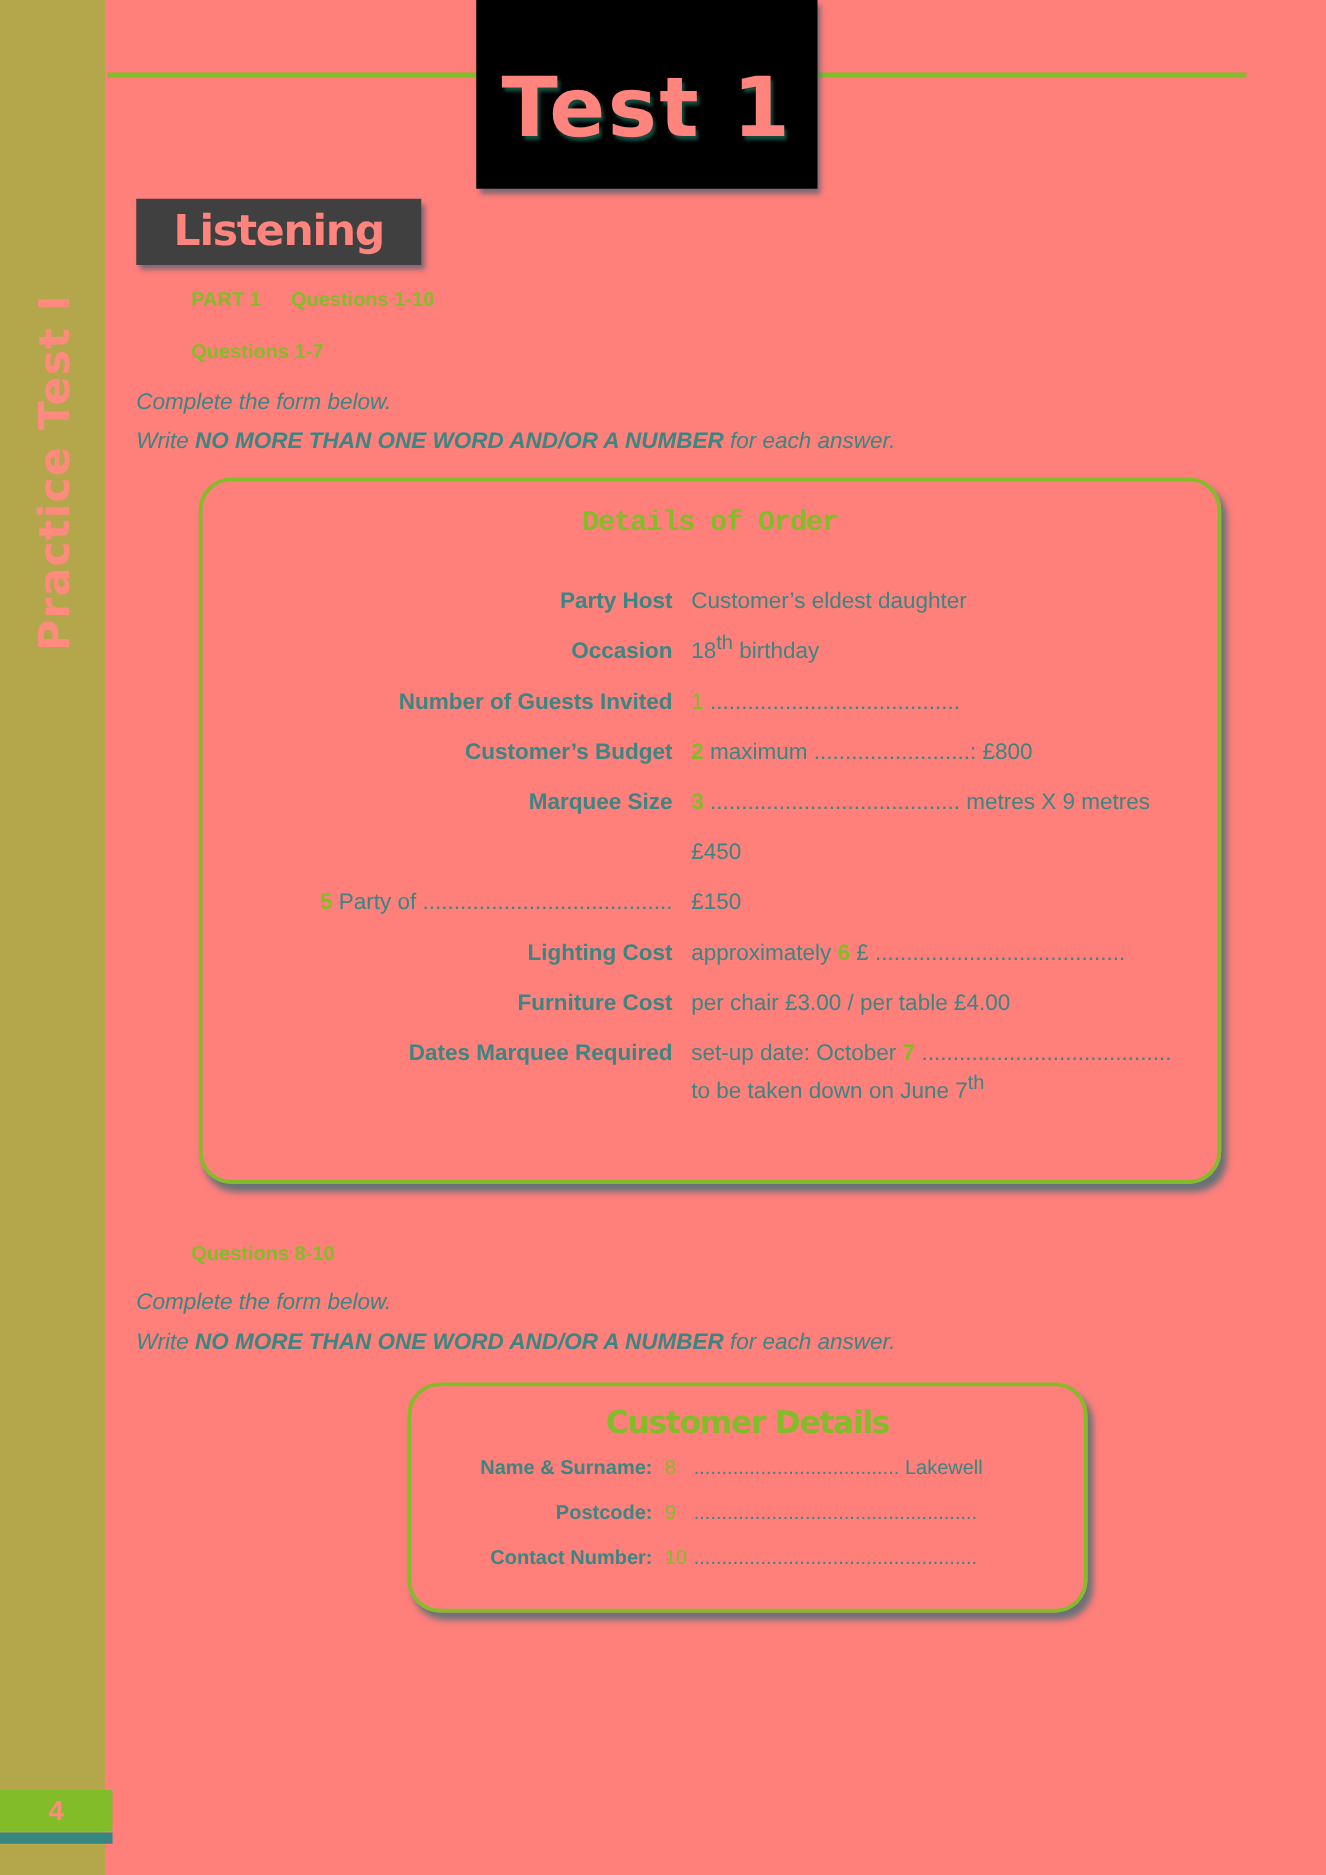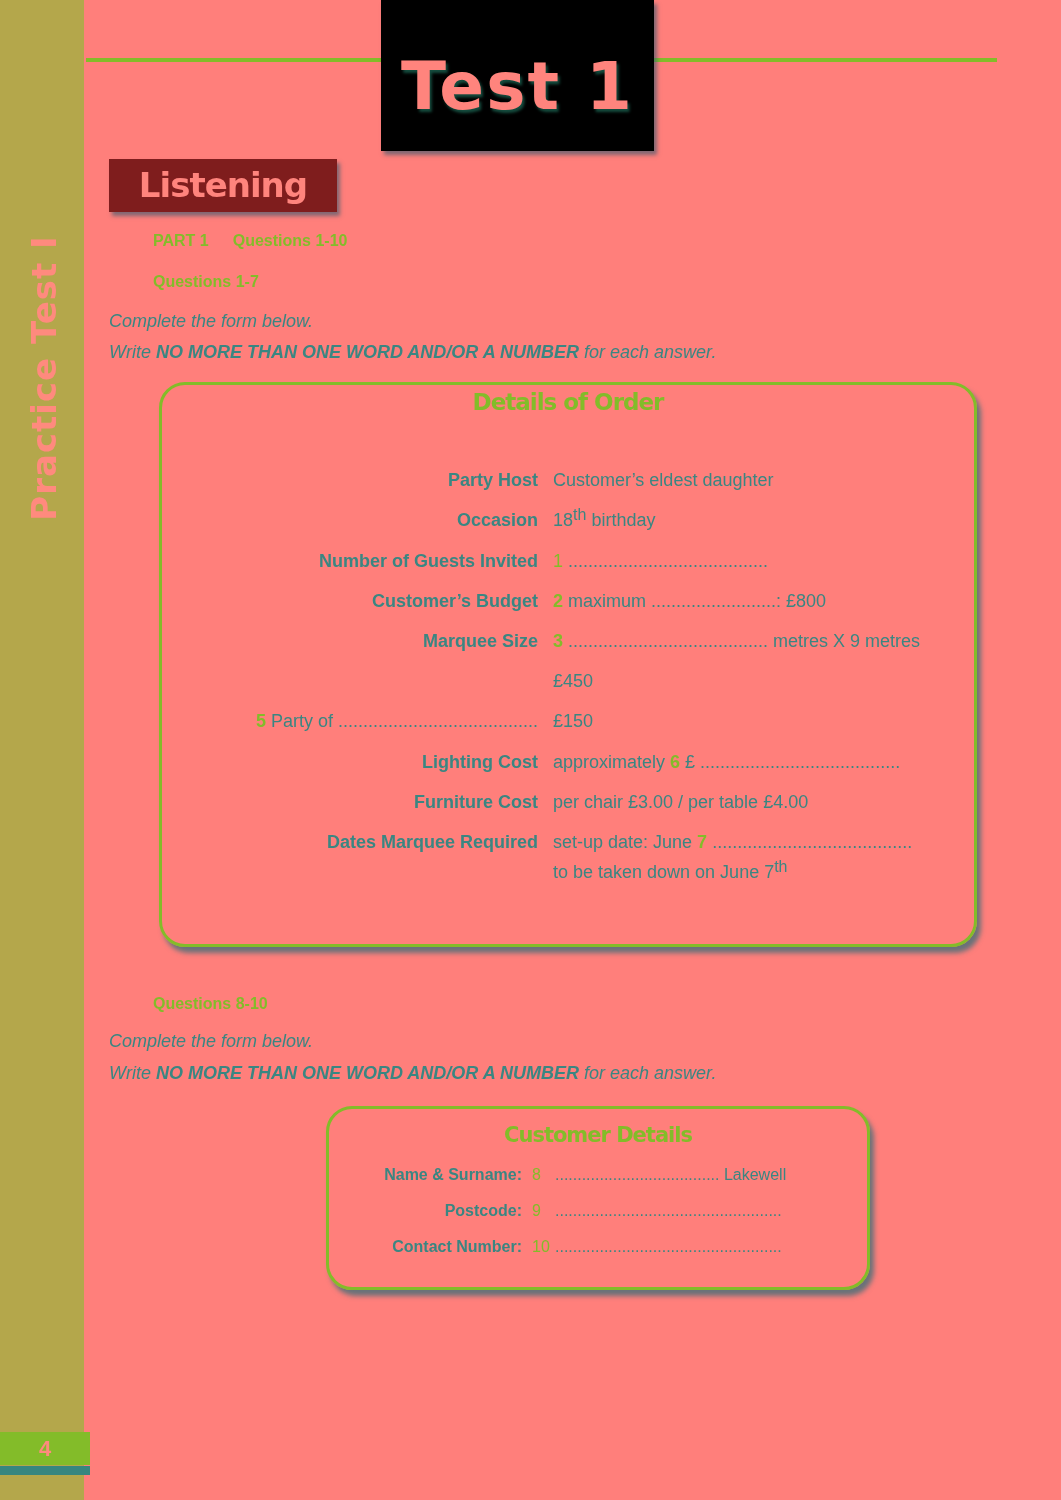--- a/index.html
+++ b/index.html
@@ -38,21 +38,21 @@
       background: #000000;
       box-shadow: 3px 4px 4px rgba(60,90,110,0.65);
       text-align: center;
       font-family: "DejaVu Sans", sans-serif; font-weight: bold;
       font-size: 66px; line-height: 174px; color: #ff847d;
       text-shadow: 2px 3px 3px rgba(30,110,90,0.7);
       letter-spacing: 2px;
     }
     .section-badge {
       position: absolute; left: 109px; top: 159px; width: 228px; height: 53px;
-      background: #7f1d1d;
+      background: #404040;
       box-shadow: 3px 4px 4px rgba(60,90,110,0.65);
       text-align: center;
       font-family: "DejaVu Sans", sans-serif; font-weight: bold;
       font-size: 34px; line-height: 52px; color: #ff847d;
       letter-spacing: -1px;
     }
     .h-green {
       position: absolute; left: 109px;
       font-weight: bold; color: #83bc29; font-size: 16px;
       white-space: nowrap;
@@ -78,22 +78,22 @@
       border-radius: 26px;
       box-shadow: 4px 6px 5px rgba(55,110,120,0.75);
     }
     .order-box { left: 159px; top: 382px; width: 812px; height: 559px; }
     .cust-box { left: 326px; top: 1106px; width: 538px; height: 178px; }
     .box-title {
       position: absolute; left: 0; right: 0; text-align: center;
       font-family: "DejaVu Sans", sans-serif; font-weight: bold;
       color: #83bc29; font-size: 23px; letter-spacing: -1px;
     }
-    .order-box .box-title { top: 4px; }
-    .cust-box .box-title { top: 14px; font-size: 21px; }
+    .order-box .box-title { top: 20px; font-family: Liberation Mono, monospace; }
+    .cust-box .box-title { top: 14px; font-size: 25px; }
 
     .row {
       position: absolute; left: 0; width: 100%; height: 24px;
       font-size: 18px; white-space: nowrap;
     }
     .row .lbl {
       position: absolute; right: 436px; text-align: right; font-weight: bold;
       color: #3a8682;
     }
     .row .lbl.plain { font-weight: normal; }
@@ -176,21 +176,21 @@
     <span class="val"><span>approximately </span><span class="num">6</span><span> £ ........................................</span></span>
   </div>
 
   <div class="row" style="top:407px">
     <span class="lbl">Furniture Cost</span>
     <span class="val">per chair £3.00 / per table £4.00</span>
   </div>
 
   <div class="row" style="top:447px">
     <span class="lbl">Dates Marquee Required</span>
-    <span class="val"><span>set-up date: June </span><span class="num">7</span><span> ........................................</span></span>
+    <span class="val"><span>set-up date: October </span><span class="num">7</span><span> ........................................</span></span>
   </div>
   <div class="row" style="top:477px">
     <span class="val"><span>to be taken down on June 7</span><sup>th</sup></span>
   </div>
 </div>
 
 <div class="h-green q810-title">Questions 8-10</div>
 <div class="instr instr3">Complete the form below.</div>
 <div class="instr instr4"><span>Write </span><b>NO MORE THAN ONE WORD AND/OR A NUMBER</b><span> for each answer.</span></div>
 

